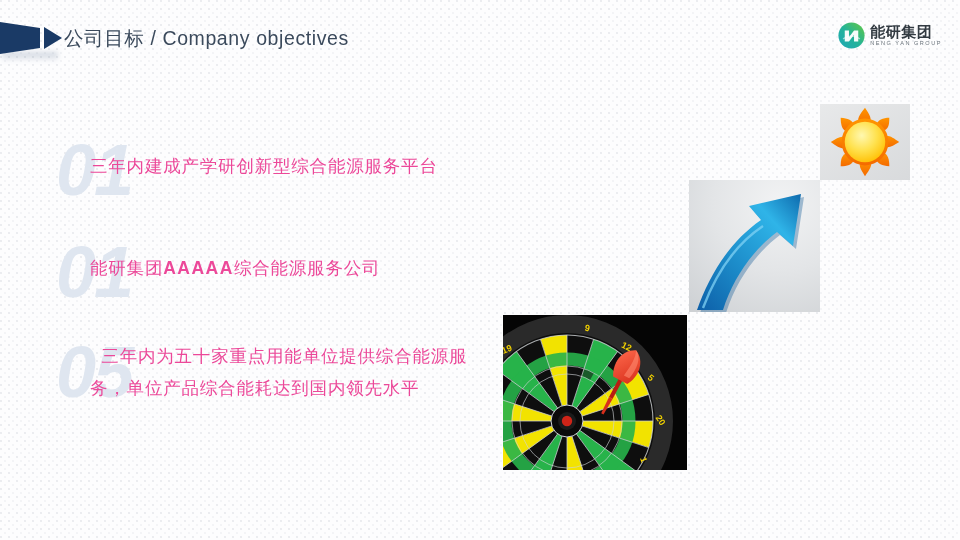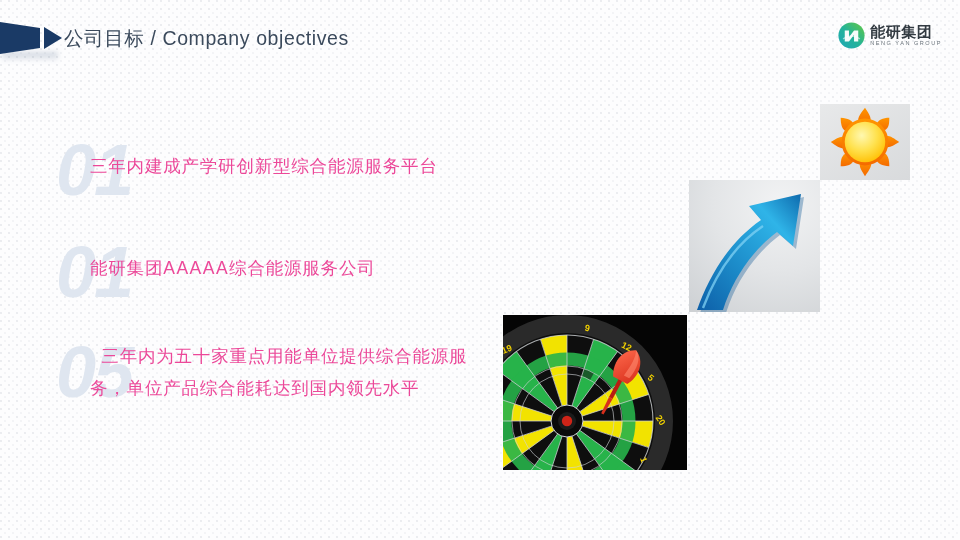--- a/index.html
+++ b/index.html
@@ -115,21 +115,21 @@
   .obj-text {
     position: absolute;
     left: 34px;
     top: 16px;
     font-size: 17.5px;
     color: #ec4899;
     letter-spacing: 0.8px;
     line-height: 32px;
     white-space: pre-wrap;
   }
-  .obj-text b { font-weight: normal; letter-spacing: 1.5px; }
+  .obj-text b { font-weight: bold; letter-spacing: 1.5px; }
 
   #obj-1 { top: 134px; width: 470px; }
   #obj-2 { top: 236px; width: 470px; }
   #obj-3 { top: 336px; width: 430px; }
   #obj-3 .obj-text { top: 4px; }
 
   
   .pic {
     position: absolute;
     overflow: hidden;

